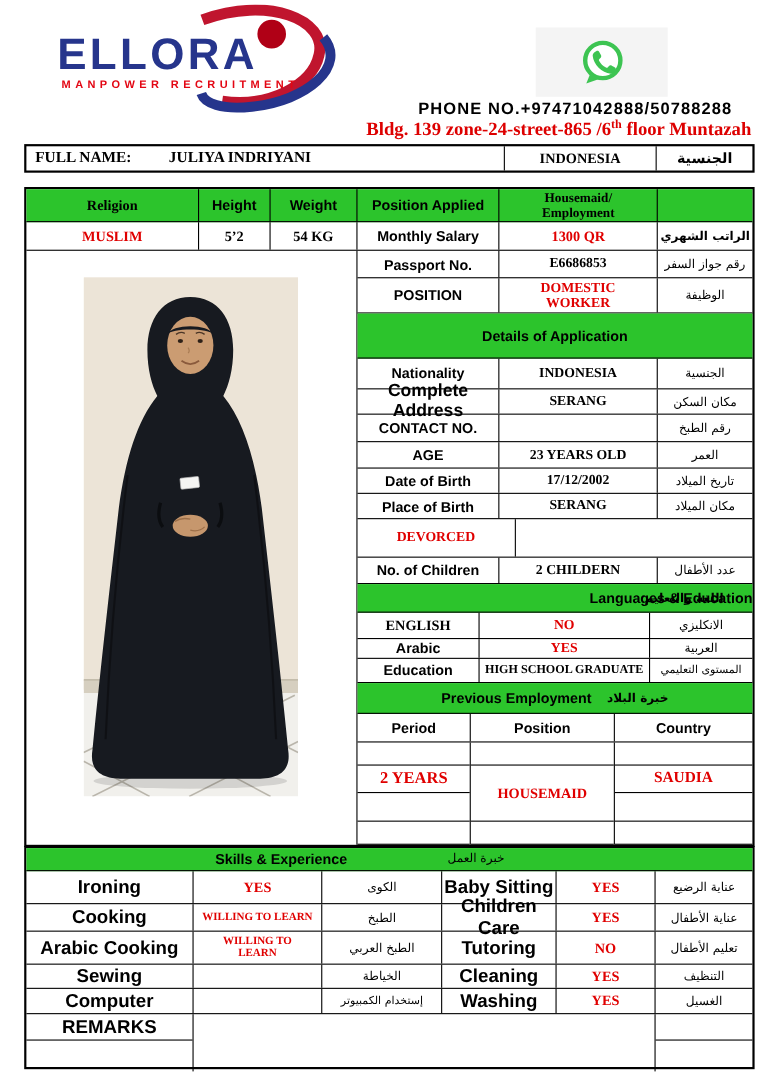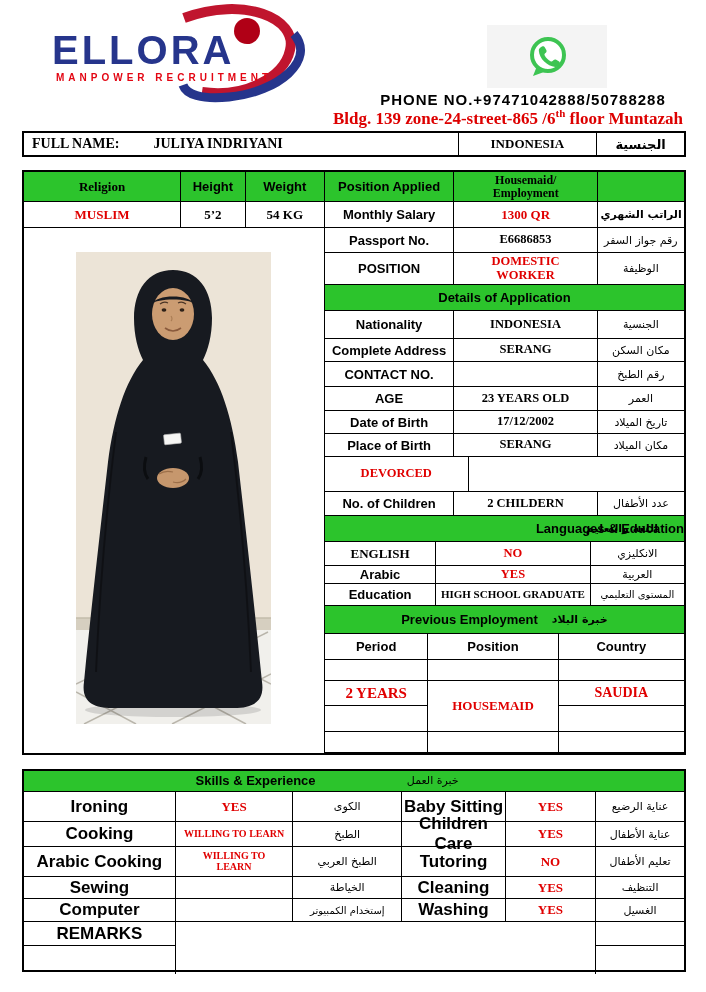--- a/index.html
+++ b/index.html
@@ -193,31 +193,31 @@
           <div class="dar cell ar" dir="rtl">رقم جواز السفر</div>
         </div>
         <div class="drow" style="height:32px">
           <div class="dlab cell">POSITION</div>
           <div class="dval cell red">
               <span class="wrap-narrow">DOMESTIC WORKER</span>
             </div>
           <div class="dar cell ar" dir="rtl">الوظيفة</div>
         </div>
 
-        <div class="gbar green-bar" style="height:26px">
+        <div class="gbar green-bar" style="height:41px">
           <span>Details of Application</span>
         </div>
 
         <div class="drow" style="height:28px">
           <div class="dlab cell">Nationality</div>
           <div class="dval cell">INDONESIA</div>
           <div class="dar cell ar" dir="rtl">الجنسية</div>
         </div>
         <div class="drow" style="height:23px">
-          <div class="dlab cell" style="font-size:13px">Complete Address</div>
+          <div class="dlab cell" style="font-size:16px">Complete Address</div>
           <div class="dval cell">SERANG</div>
           <div class="dar cell ar" dir="rtl">مكان السكن</div>
         </div>
         <div class="drow" style="height:25px">
           <div class="dlab cell">CONTACT NO.</div>
           <div class="dval cell"></div>
           <div class="dar cell ar" dir="rtl">رقم الطبخ</div>
         </div>
         <div class="drow" style="height:24px">
           <div class="dlab cell">AGE</div>

